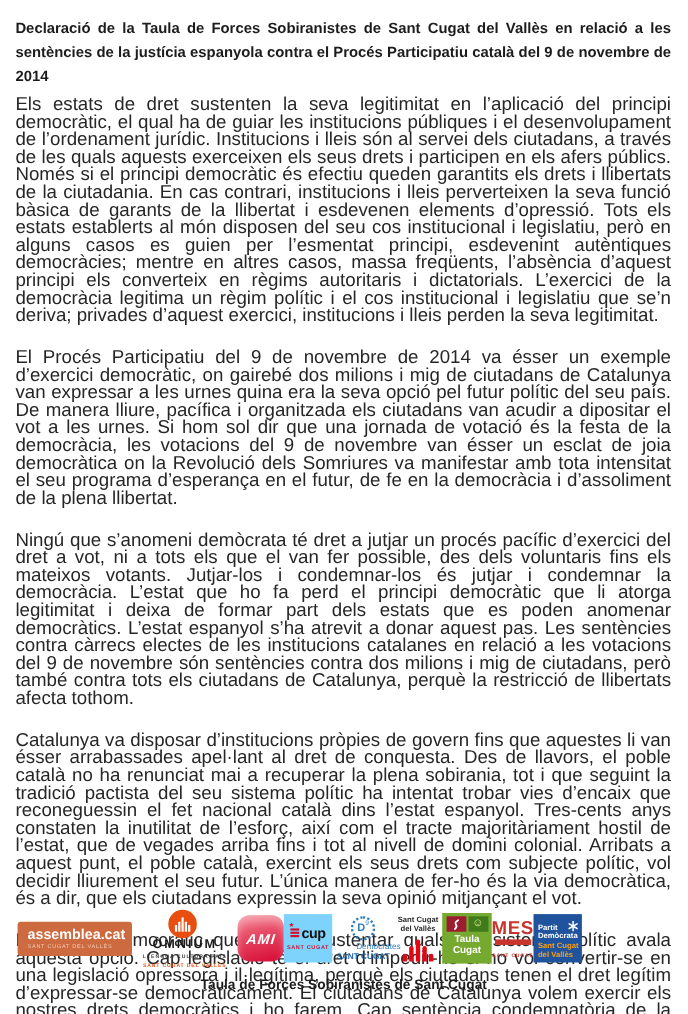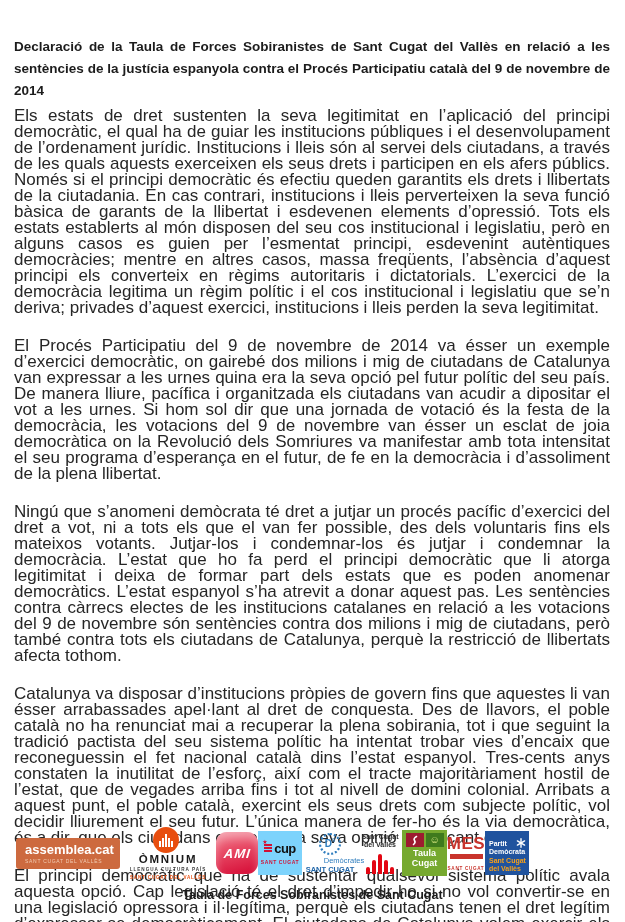--- a/index.html
+++ b/index.html
@@ -16,21 +16,20 @@
     background:#fff;
     padding:15px 15px 0 14px;
   }
   .doc-title {
     font-size:13.5px;
     font-weight:bold;
     line-height:22px;
     text-align:justify;
     color:#1c1c1c;
     margin-bottom:6px;
-    margin-top:21px;
   }
   p.body-par {
     font-size:17px;
     line-height:16px;
     text-align:justify;
     margin-bottom:22px;
     color:#262626;
   }
   p.slogan { font-size:12px; line-height:16px; margin-bottom:13px; color:#262626; }
   p.dateline { font-size:12px; line-height:16px; color:#262626; }

